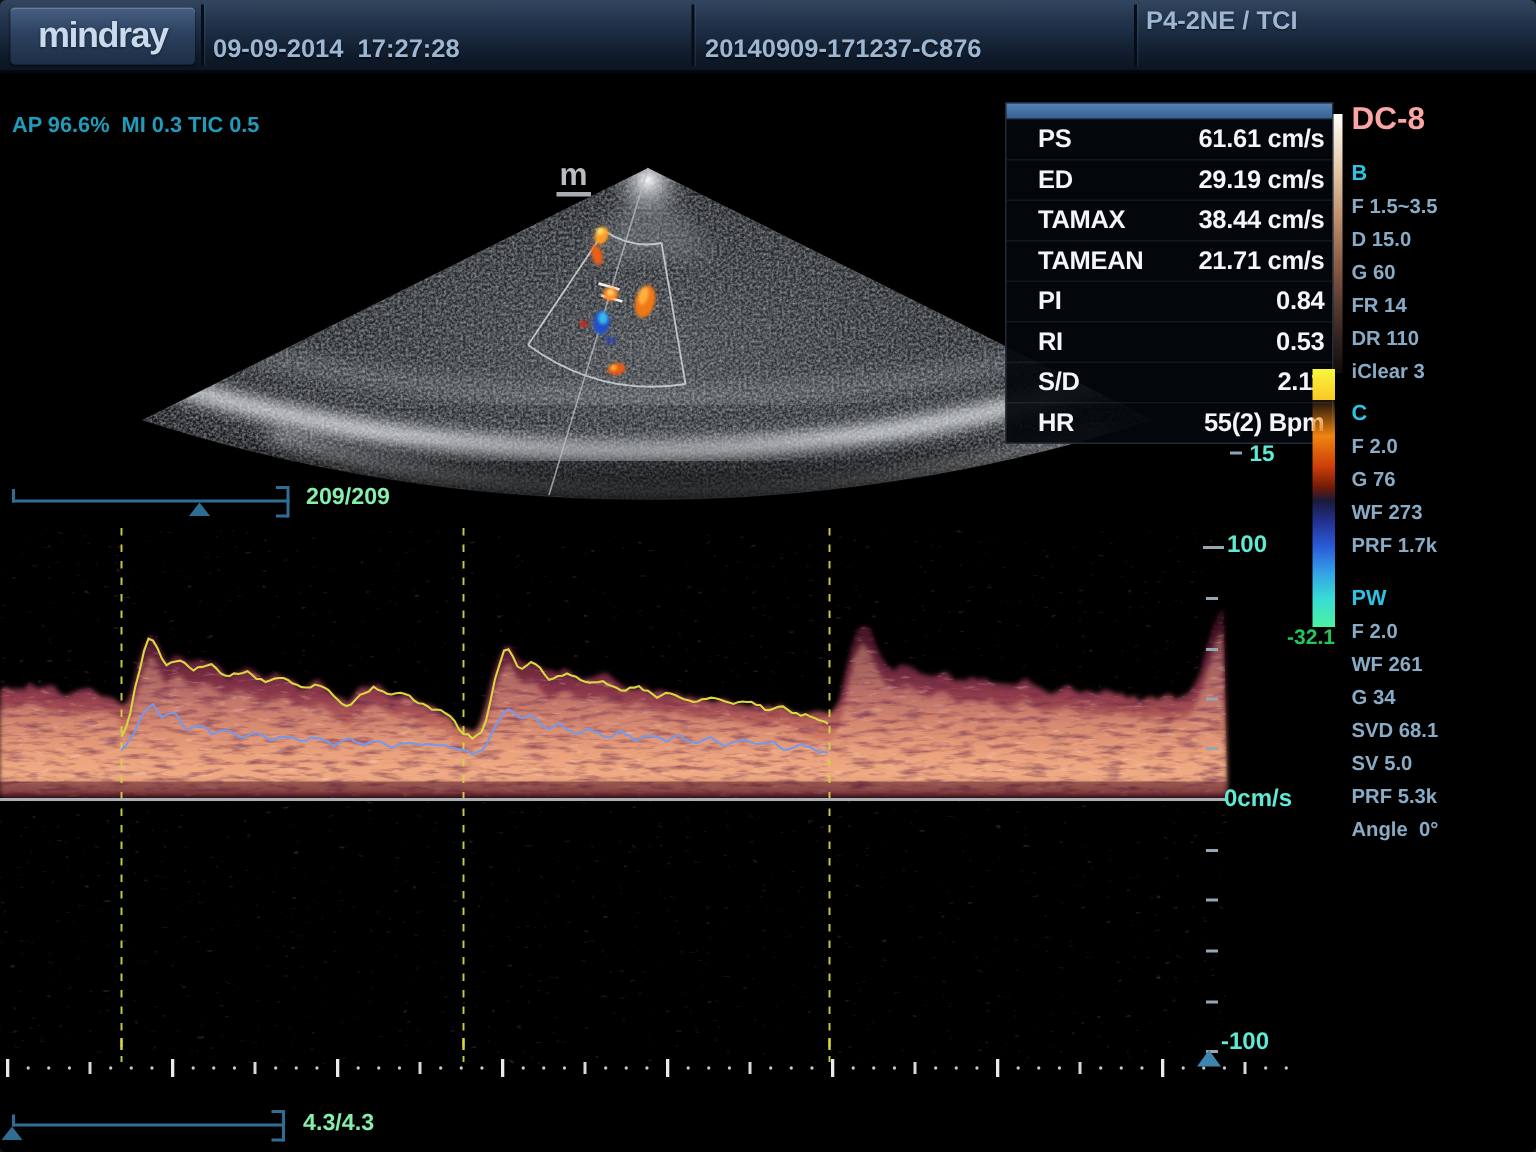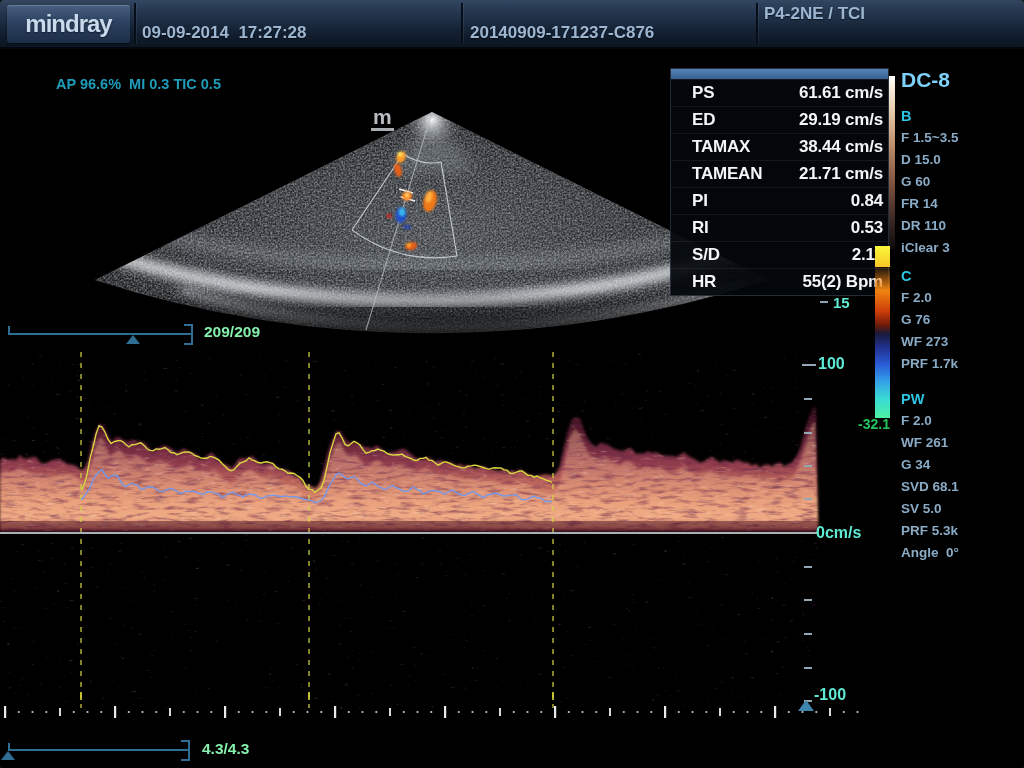--- a/index.html
+++ b/index.html
@@ -13,41 +13,41 @@
     border-bottom:2px solid #04070c;}
   .logo-box{position:absolute;left:7px;top:5px;width:123px;height:38px;border-radius:3px;
     background:linear-gradient(180deg,#486082 0%,#2c4260 45%,#1d2e47 100%);
     box-shadow:inset 0 1px 0 rgba(255,255,255,.18), 0 1px 2px rgba(0,0,0,.6);
     display:flex;align-items:center;justify-content:center;}
   .logo-text{font-size:24px;font-weight:bold;letter-spacing:-1px;color:#c9daed;text-shadow:0 1px 2px rgba(0,0,0,.5);}
   .tb-div{position:absolute;top:3px;width:2px;height:41px;background:#070d16;box-shadow:1px 0 0 rgba(160,190,220,.10);}
   .tb-text{position:absolute;font-size:17px;font-weight:bold;color:#9db7d2;text-shadow:0 1px 1px rgba(0,0,0,.6);}
 
   
-  .ap-line{position:absolute;left:8px;top:76px;font-size:14.5px;font-weight:bold;color:#1f9cba;margin-left:48px;}
+  .ap-line{position:absolute;left:8px;top:76px;font-size:14.5px;font-weight:bold;color:#1f9cba;}
 
   
   .panel{position:absolute;left:670px;top:52px;width:219px;background:rgba(3,7,12,0.93);
     border:1px solid rgba(110,140,170,.28);box-sizing:border-box;z-index:30;margin-top:16px;}
   .panel-header{height:10px;background:linear-gradient(180deg,#5583b8,#38608f);}
   .prow{display:flex;justify-content:space-between;align-items:center;height:26px;padding:0 5px 0 21px;
     border-top:1px solid rgba(255,255,255,.07);}
   .prow:first-of-type{border-top:none;}
   .prow .pl,.prow .pv{font-size:17px;font-weight:bold;color:#f3f5f7;letter-spacing:-0.2px;}
 
   
   .graybar{position:absolute;left:888px;top:76px;width:7px;height:173px;z-index:10;
     background:linear-gradient(180deg,#ffffff 0%,#f7ecdc 7%,#e3c6a6 22%,#bd8f6d 40%,#8a5c46 58%,#573a30 74%,#2e201e 88%,#0f0b0b 100%);}
   .colorbar{position:absolute;left:875px;top:246px;width:15px;height:172px;z-index:40;
     background:linear-gradient(180deg,#f9f73c 0%,#f8c825 12%,#f2831314 0,#f08413 26%,#cc3d08 38%,#6e1a08 46%,#191a3a 51%,#22318f 59%,#2a5cd8 69%,#34a2e8 79%,#39dcd4 89%,#4cf2a2 100%);}
   .cb-min{position:absolute;left:840px;top:416px;width:50px;text-align:right;font-size:14px;font-weight:bold;color:#22c55e;z-index:41;}
 
   
   .sidebar{position:absolute;left:901px;top:0;width:120px;z-index:20;}
-  .sb-model{position:absolute;left:0;top:68px;font-size:21px;font-weight:bold;color:#7dd3fc;}
+  .sb-model{position:absolute;left:0;top:68px;font-size:21px;font-weight:bold;color:#fca5a5;}
   .sb-group{position:absolute;left:0;}
   .sb-head{font-size:14.5px;font-weight:bold;color:#2cc4e4;height:22px;}
   .sb-item{font-size:13.5px;font-weight:bold;color:#8aabc6;height:22px;}
 
   
   .ax{position:absolute;font-weight:bold;color:#5eead4;z-index:5;}
   .depth-label{left:833px;top:294px;font-size:15px;}
   .v-top{left:818px;top:355px;font-size:16px;}
   .v-zero{left:816px;top:524px;font-size:16px;}
   .v-bot{left:814px;top:686px;font-size:16px;}

